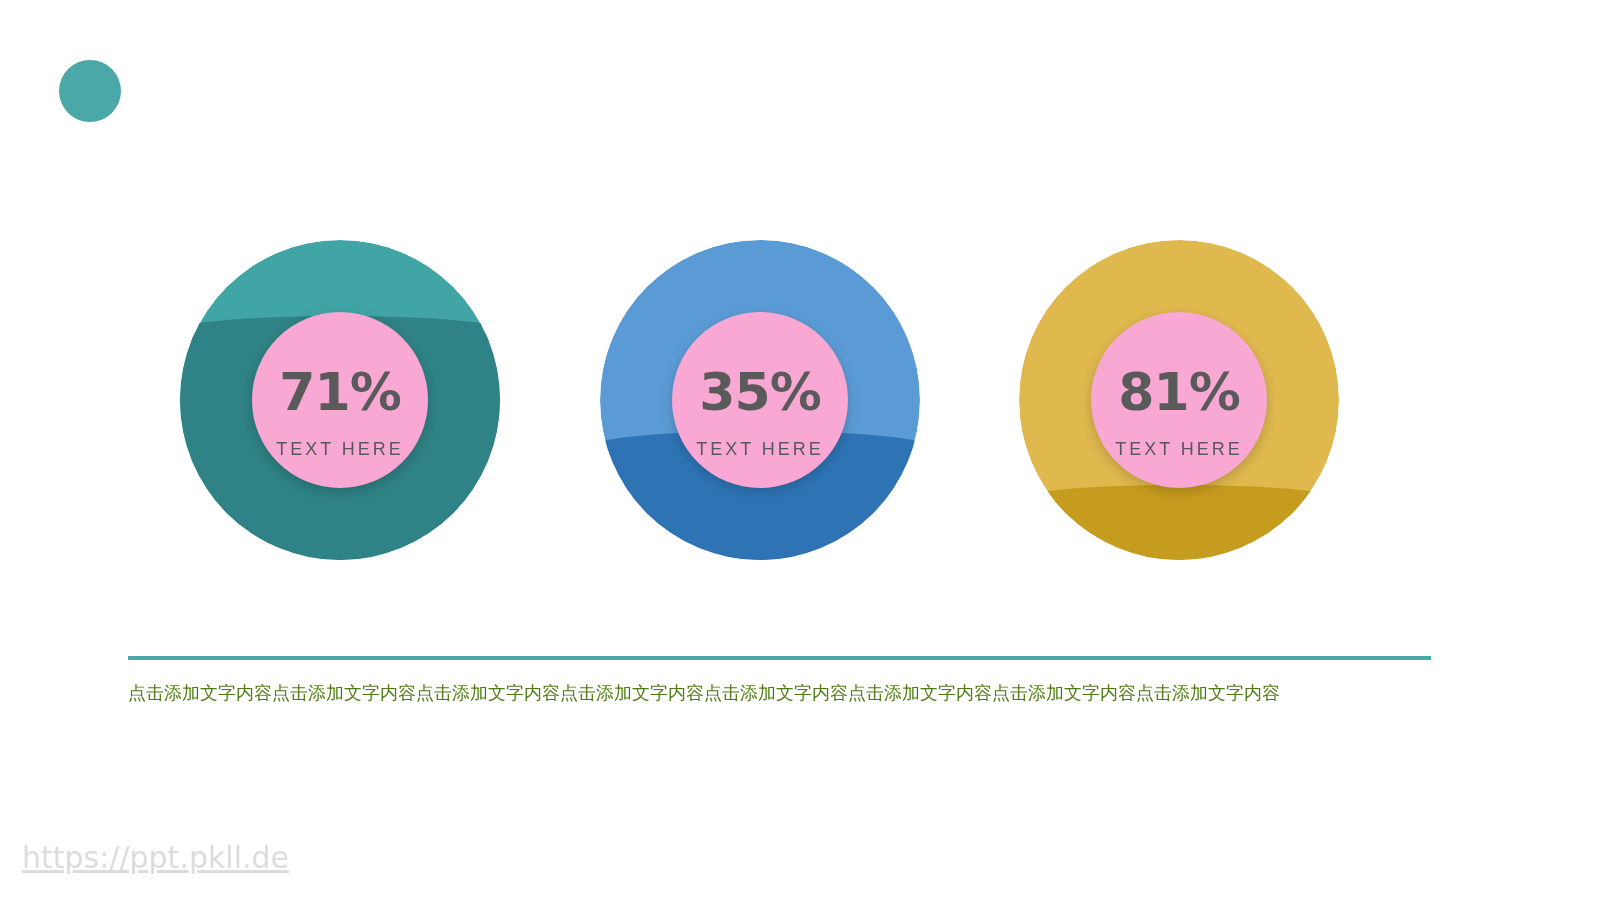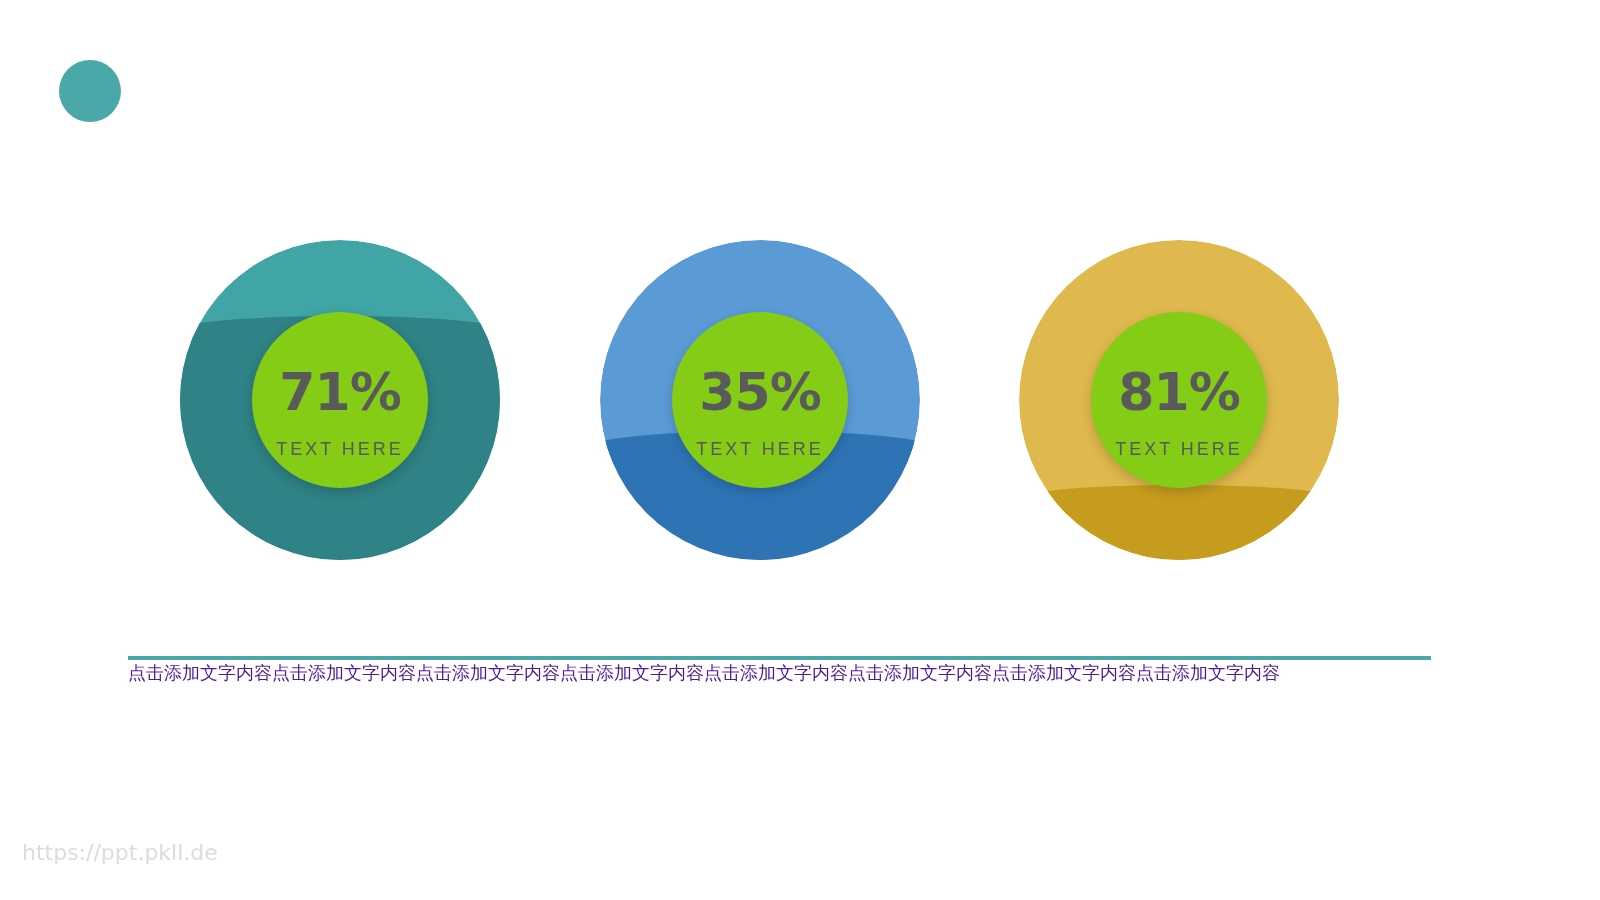--- a/index.html
+++ b/index.html
@@ -84,21 +84,21 @@
     top: -17px;
     border-radius: 50%;
   }
   .donut-hole {
     position: absolute;
     left: 72px;
     top: 72px;
     width: 176px;
     height: 176px;
     border-radius: 50%;
-    background: #84cc16;
+    background: #f9a8d4;
     box-shadow: 0 4px 12px rgba(0,0,0,0.18);
     display: flex;
     flex-direction: column;
     align-items: center;
     justify-content: center;
   }
   .donut-pct {
     font-size: 52px;
     font-weight: bold;
     color: #5A5A5A;
@@ -130,37 +130,39 @@
     font-family: "DejaVu Sans", "Liberation Sans", sans-serif;
     white-space: nowrap;
   }
   .footer-rule {
     margin-top: 16px;
     width: 1303px;
     height: 4px;
     background: #4BA8A8;
   }
   .footer-body {
+    margin-top: 20px;
     font-size: 18px;
-    color: #4c1d95;
+    color: #4d7c0f;
     line-height: 26px;
     letter-spacing: 0px;
     font-family: "DejaVu Sans", "Liberation Sans", sans-serif;
     white-space: nowrap;
   }
 
   
   .watermark {
     position: absolute;
     left: 22px;
     top: 840px;
-    font-size: 22px;
+    font-size: 30px;
     color: #DCDCDC;
     letter-spacing: 0px;
     font-family: "DejaVu Sans", "Liberation Sans", sans-serif;
+    text-decoration: underline;
   }
 </style>
 </head>
 <body>
 
 <div class="slide-header">
   <div class="header-dot"></div>
 </div>
 
 <div class="donut-row">

